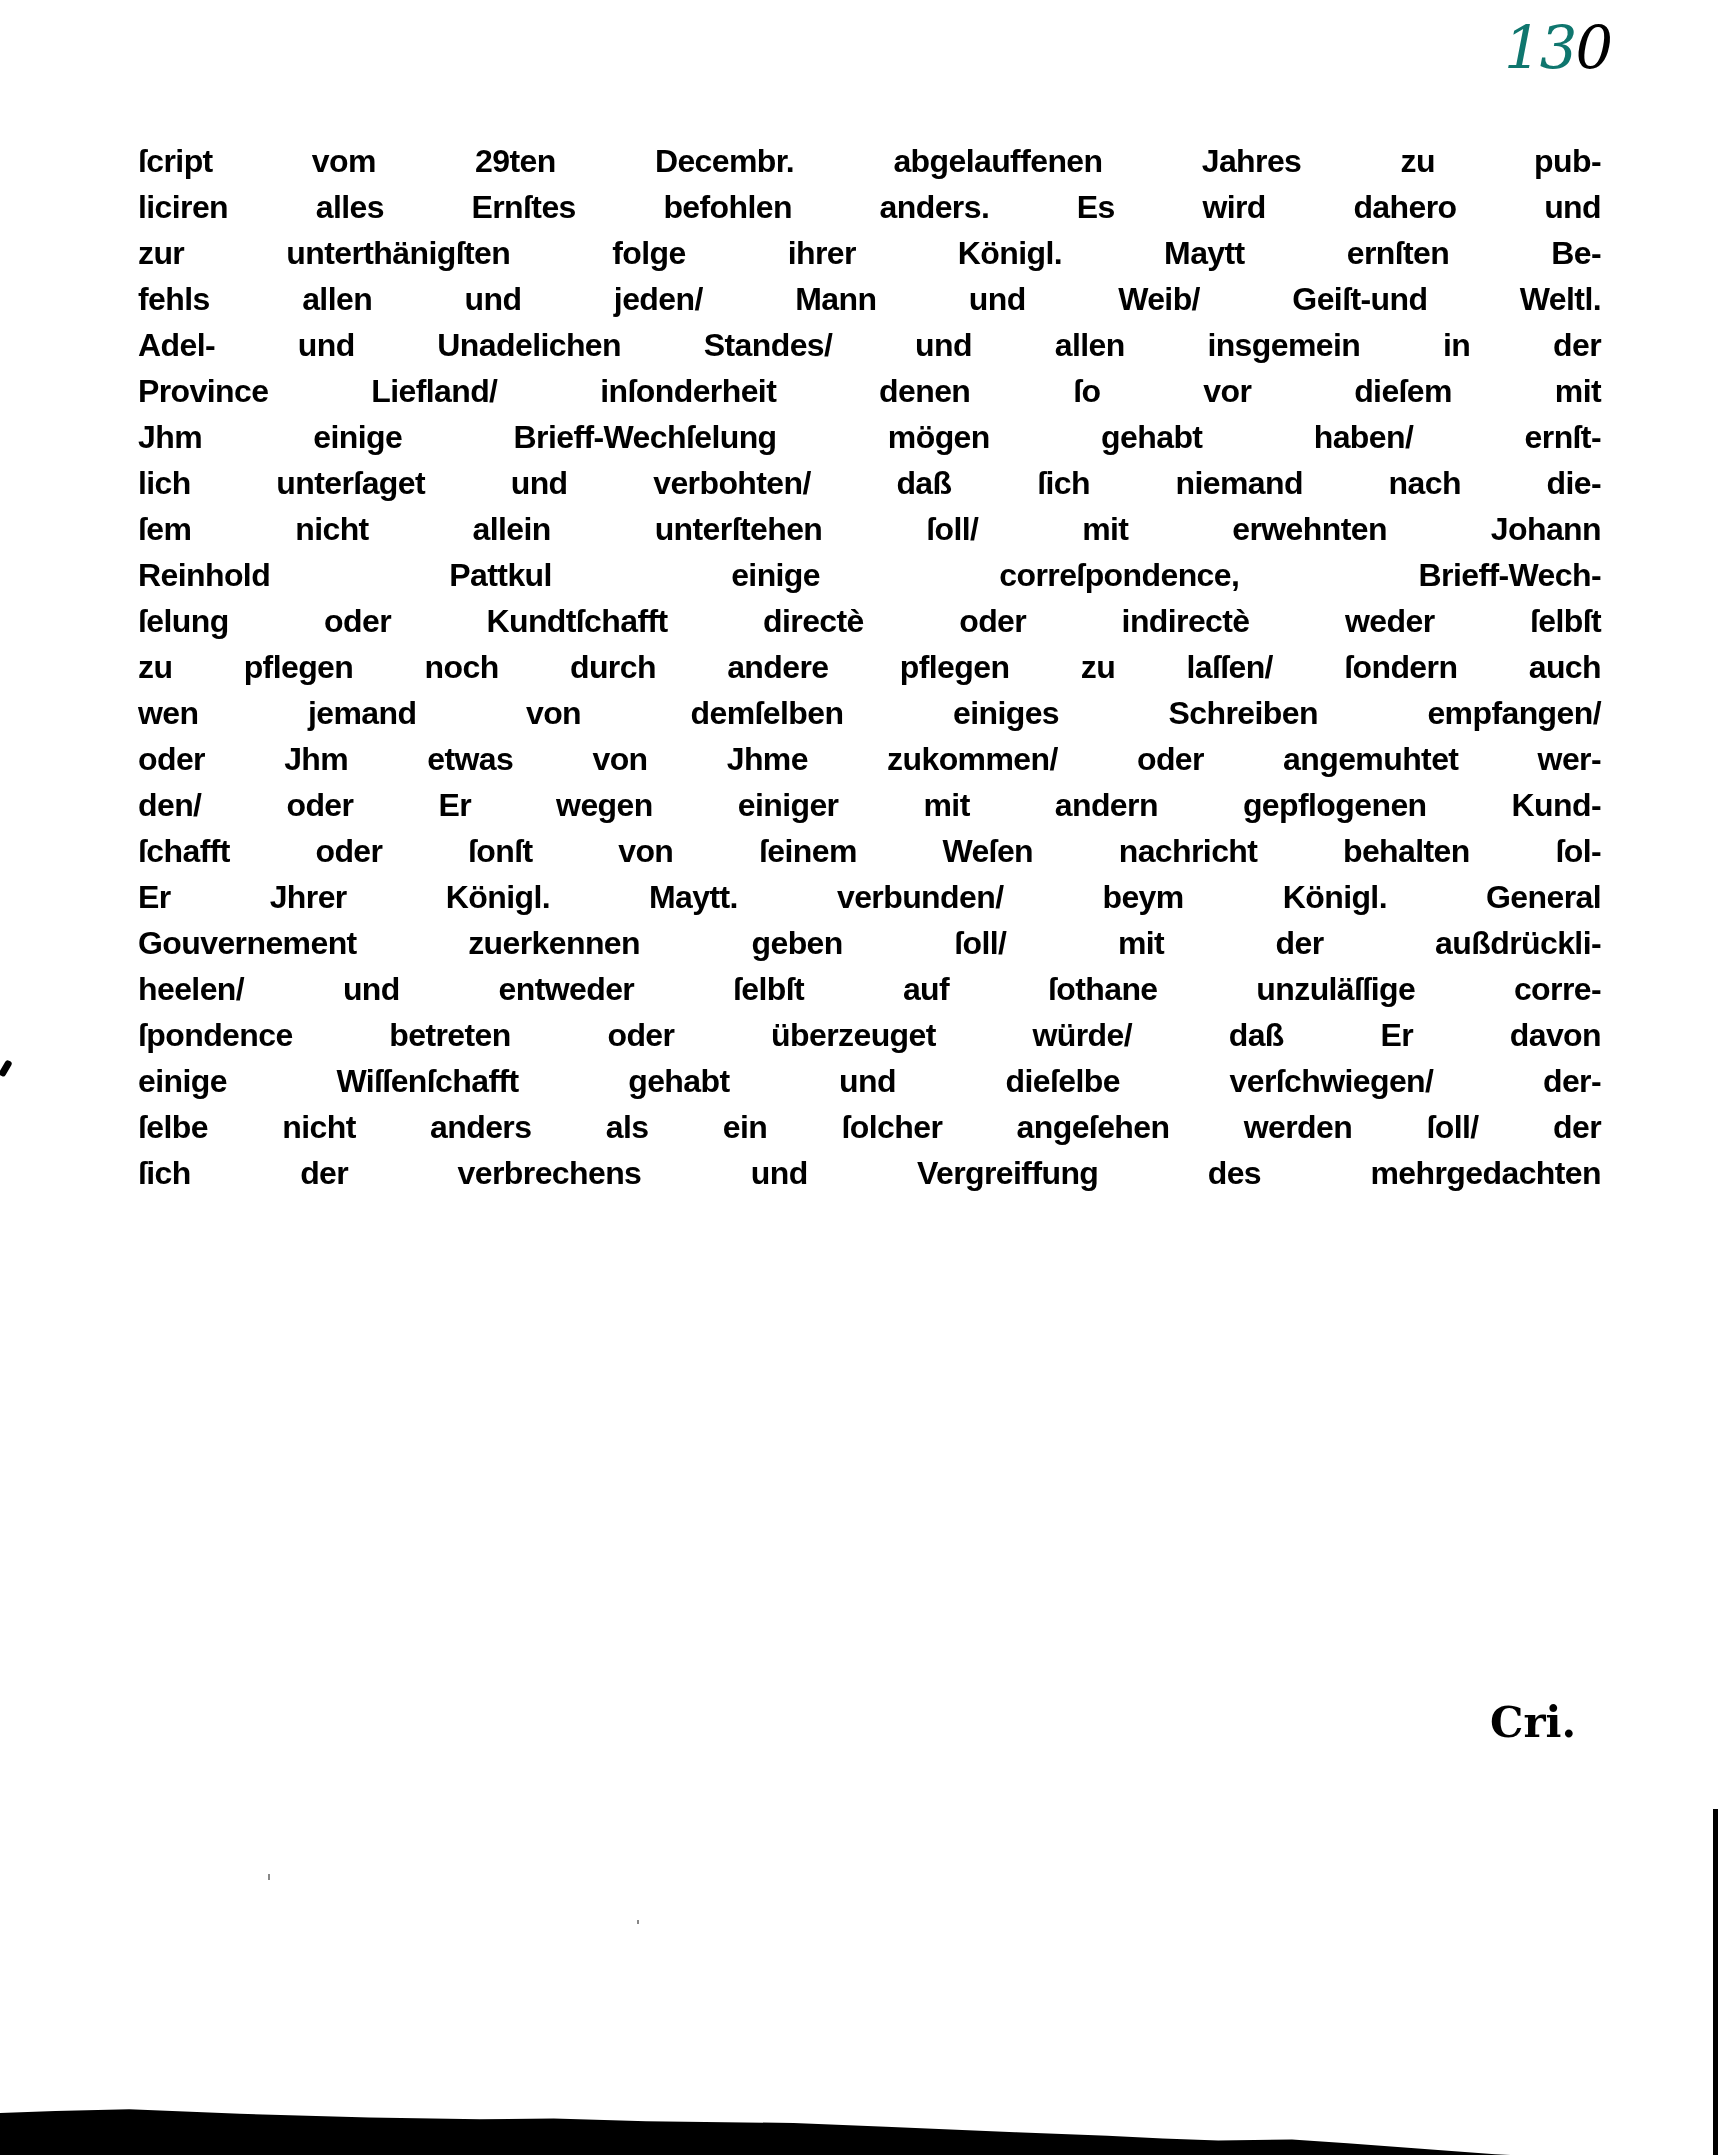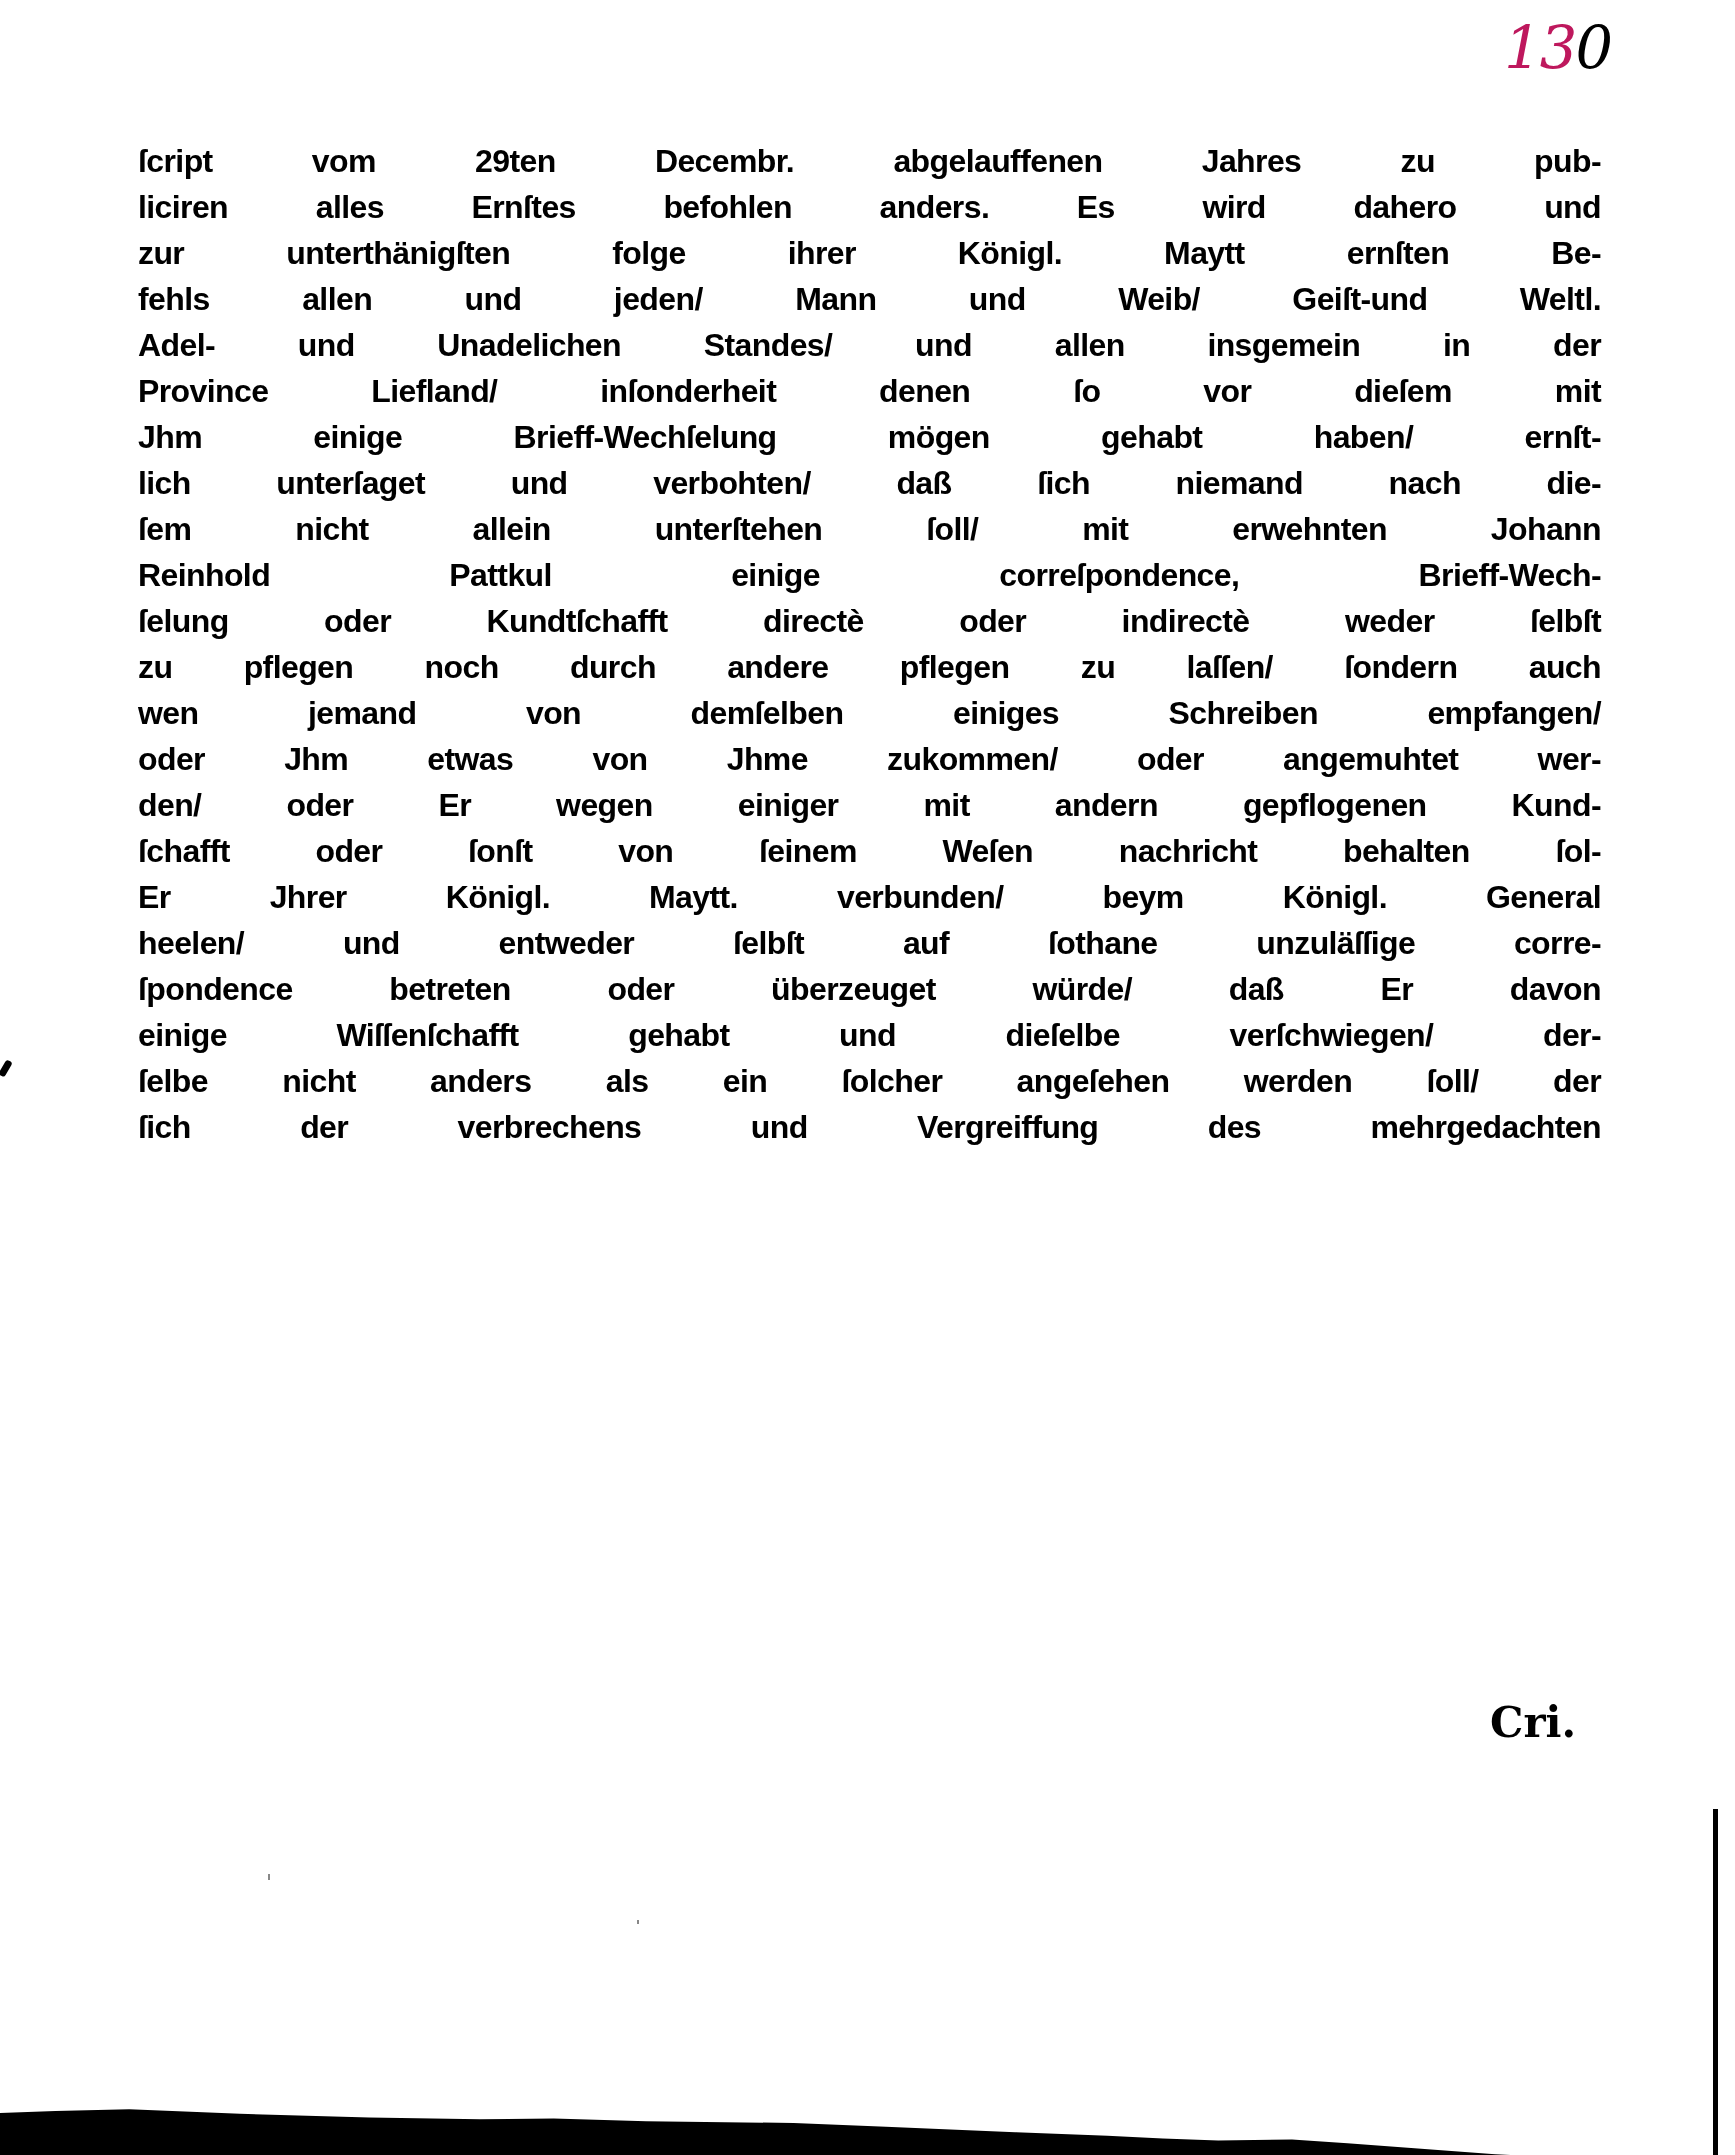--- a/index.html
+++ b/index.html
@@ -20,21 +20,21 @@
     left: 1504px;
     top: 18.5px;
     font-family: "DejaVu Serif", serif;
     font-style: italic;
     font-size: 59px;
     line-height: 1;
     color: #000;
     letter-spacing: -1.8px;
   }
   .folio .faint {
-    color: #be185d;
+    color: #0f766e;
   }
   .text-block {
     position: absolute;
     left: 138px;
     top: 138px;
     width: 1463px;
   }
   .line {
     height: 46px;
     line-height: 46px;
@@ -104,20 +104,21 @@
   <div class="line">lich unterſaget und verbohten/ daß ſich niemand nach die-</div>
   <div class="line">ſem nicht allein unterſtehen ſoll/ mit erwehnten Johann</div>
   <div class="line">Reinhold Pattkul einige correſpondence, Brieff-Wech-</div>
   <div class="line">ſelung oder Kundtſchafft directè oder indirectè weder ſelbſt</div>
   <div class="line">zu pflegen noch durch andere pflegen zu laſſen/ ſondern auch</div>
   <div class="line">wen jemand von demſelben einiges Schreiben empfangen/</div>
   <div class="line">oder Jhm etwas von Jhme zukommen/ oder angemuhtet wer-</div>
   <div class="line">den/ oder Er wegen einiger mit andern gepflogenen Kund-</div>
   <div class="line">ſchafft oder ſonſt von ſeinem Weſen nachricht behalten ſol-</div>
   <div class="line">Er Jhrer Königl. Maytt. verbunden/ beym Königl. General</div>
+  <div class="line">Gouvernement zuerkennen geben ſoll/ mit der außdrückli-</div>
   <div class="line">heelen/ und entweder ſelbſt auf ſothane unzuläſſige corre-</div>
   <div class="line">ſpondence betreten oder überzeuget würde/ daß Er davon</div>
   <div class="line">einige Wiſſenſchafft gehabt und dieſelbe verſchwiegen/ der-</div>
   <div class="line">ſelbe nicht anders als ein ſolcher angeſehen werden ſoll/ der</div>
   <div class="line">ſich der verbrechens und Vergreiffung des mehrgedachten</div>
 </div>
 
 <div class="catchword">Cri.</div>
 
 <div class="margin-mark"></div>

